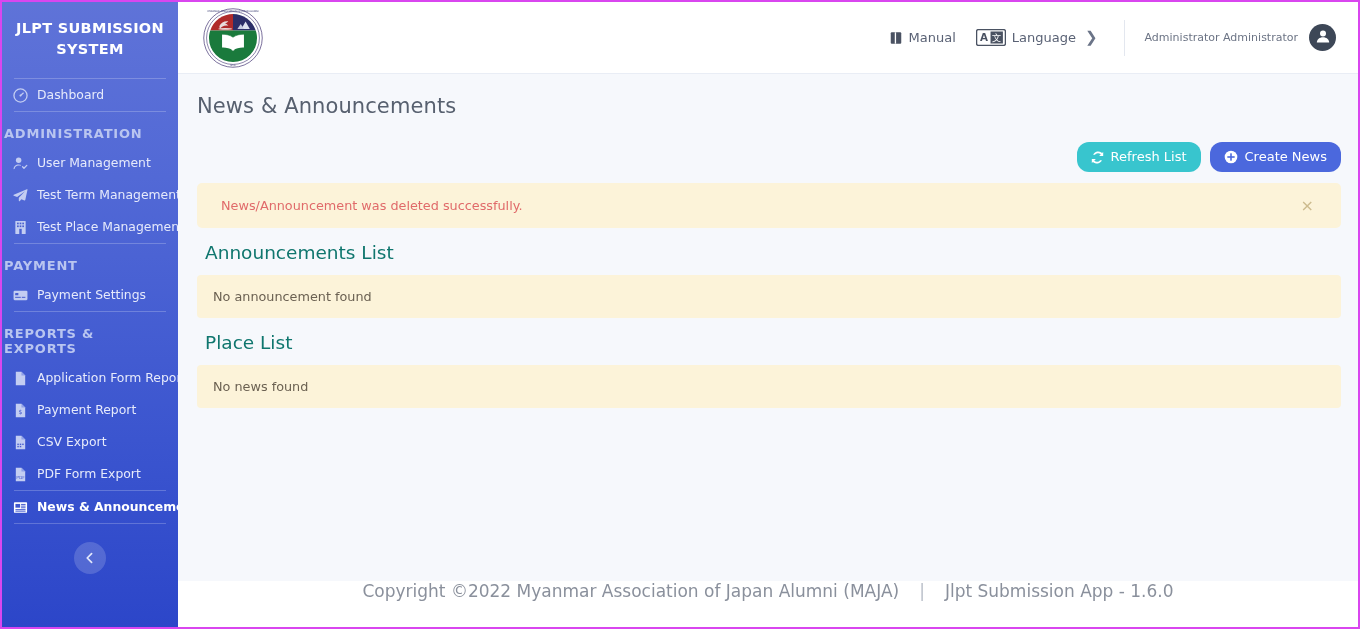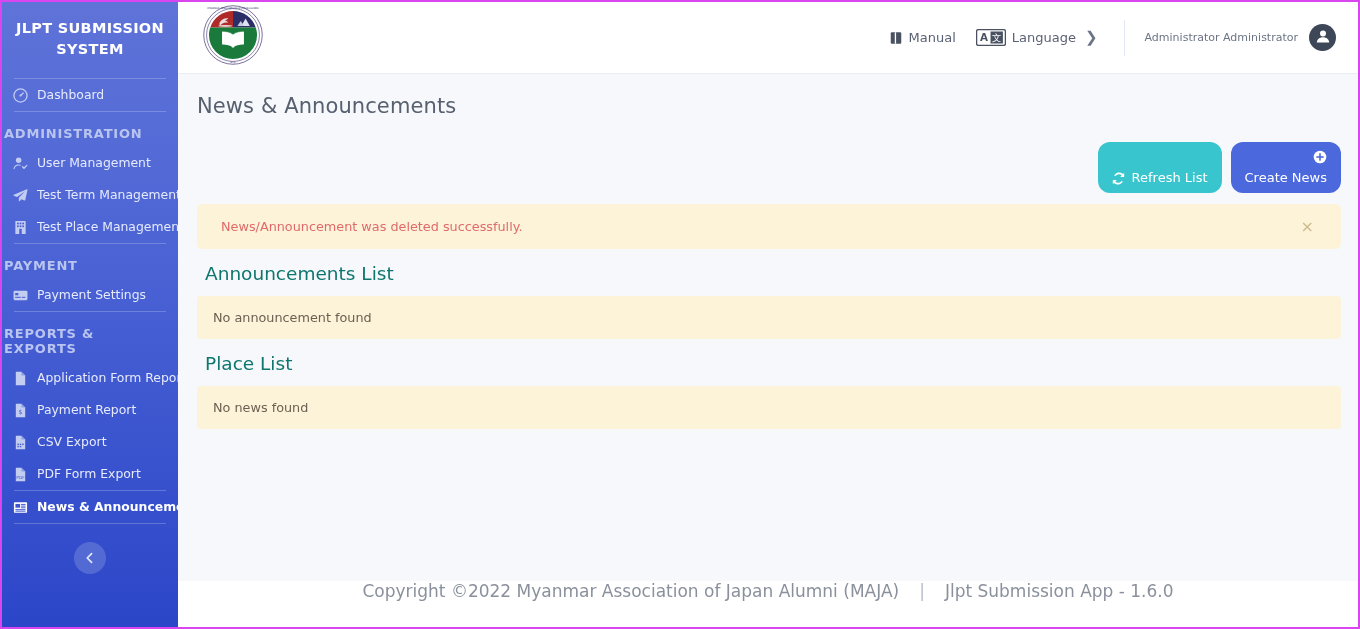--- a/index.html
+++ b/index.html
@@ -93,20 +93,21 @@
     background: #f6f8fc;
   }
 
   
   #topbar {
     height: 72px;
     flex: 0 0 72px;
     background: #ffffff;
     border-bottom: 1px solid #e9edf5;
     display: flex;
+    align-items: center;
     padding: 0 18px 0 24px;
   }
   .logo-wrap { width: 66px; height: 66px; display: flex; align-items: center; }
   .logo-wrap svg { width: 62px; height: 62px; }
   .topbar-spacer { flex: 1 1 auto; }
   .top-actions { display: flex; align-items: center; gap: 0; }
   .top-link {
     display: flex; align-items: center; gap: 6px;
     font-size: 13px;
     color: #5a6275;
@@ -158,21 +159,21 @@
     border-radius: 12px;
     padding: 8px 14px;
     font-size: 13px;
     color: #fff;
     cursor: pointer;
     font-family: inherit;
     line-height: 1.1;
   }
   .btn svg { display: block; }
   .btn-refresh { background: #38c5ce; }
-  .btn-create { background: #4b68dd; flex-direction: column; }
+  .btn-create { background: #4b68dd; }
 
   .alert {
     background: #fcf3d9;
     border-radius: 5px;
     padding: 13px 24px;
     display: flex;
     align-items: center;
     color: #e06a6a;
     font-size: 12.8px;
     min-height: 45px;

